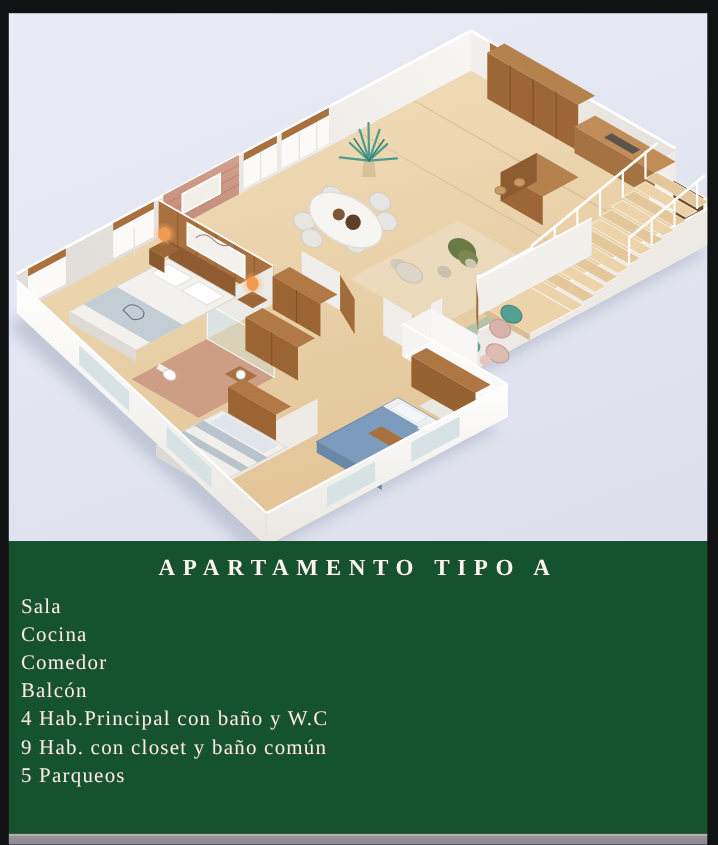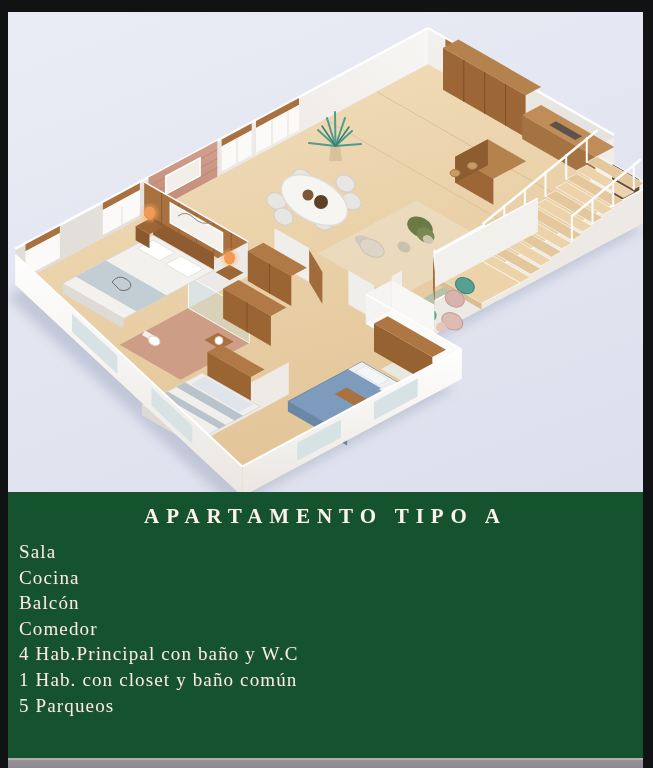--- a/index.html
+++ b/index.html
@@ -340,22 +340,22 @@
         <polygon points="151.5,387.8 192.3,425.8 192.3,443.8 151.5,405.8" fill="#d6e2e4"></polygon>
       </g>
     </svg>
   </div>
 
   <div class="panel">
     <div class="panel-title">APARTAMENTO TIPO A</div>
     <ul class="features">
       <li>Sala</li>
       <li>Cocina</li>
+      <li>Comedor</li>
       <li>Balcón</li>
-      <li>Comedor</li>
       <li>4 Hab.Principal con baño y W.C</li>
-      <li>1 Hab. con closet y baño común</li>
+      <li>9 Hab. con closet y baño común</li>
       <li>5 Parqueos</li>
     </ul>
   </div>
 
   <div class="bottom-bar"></div>
 </div>
 
 </body></html>

